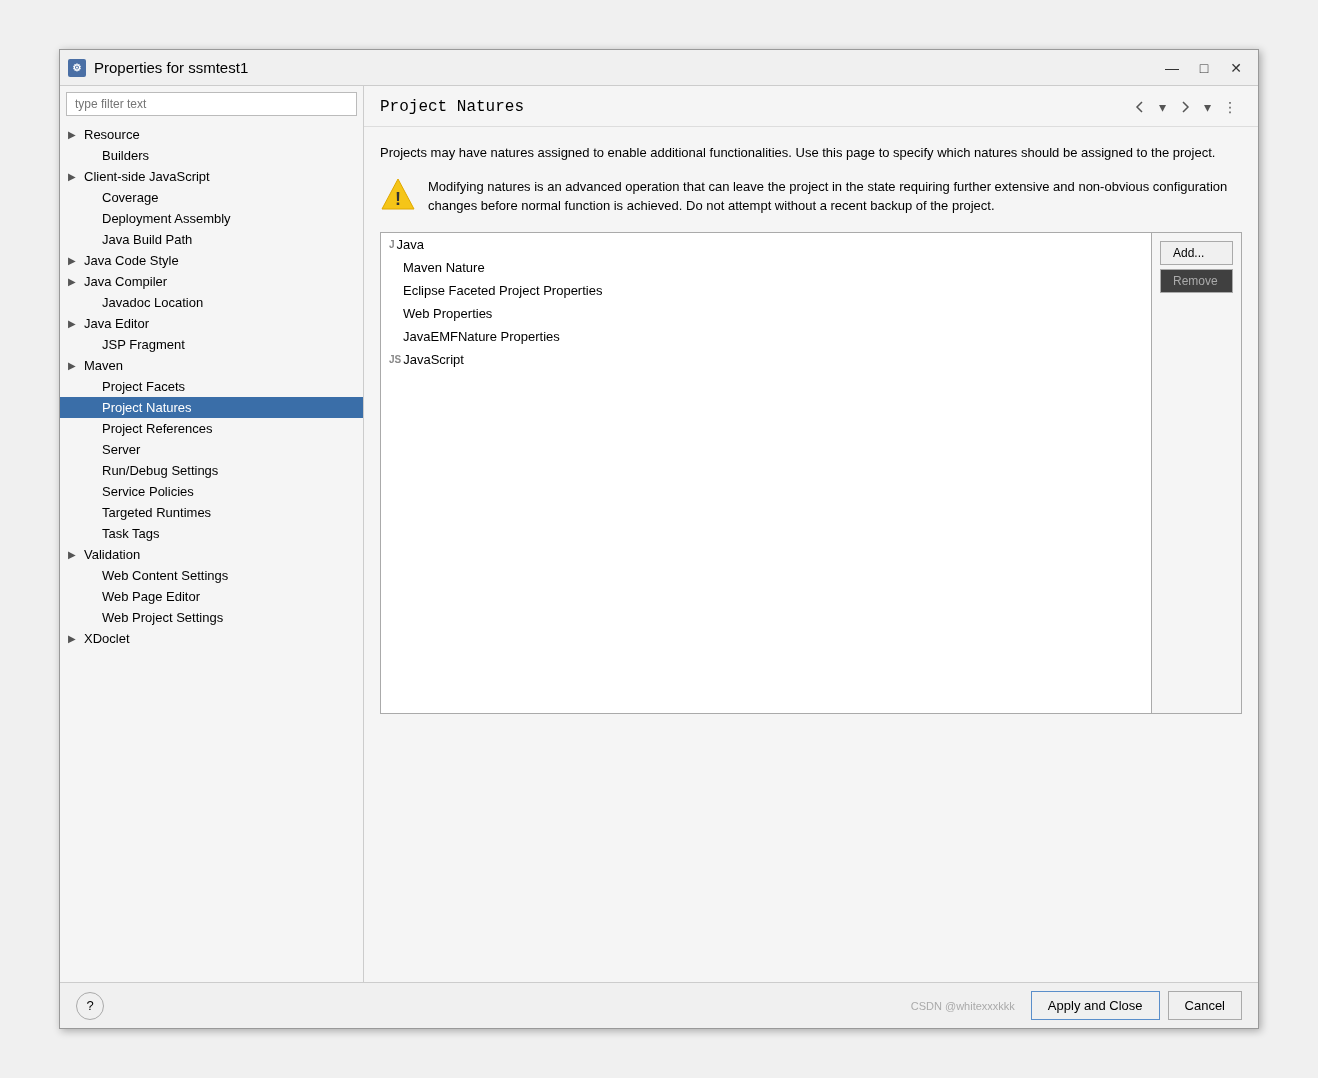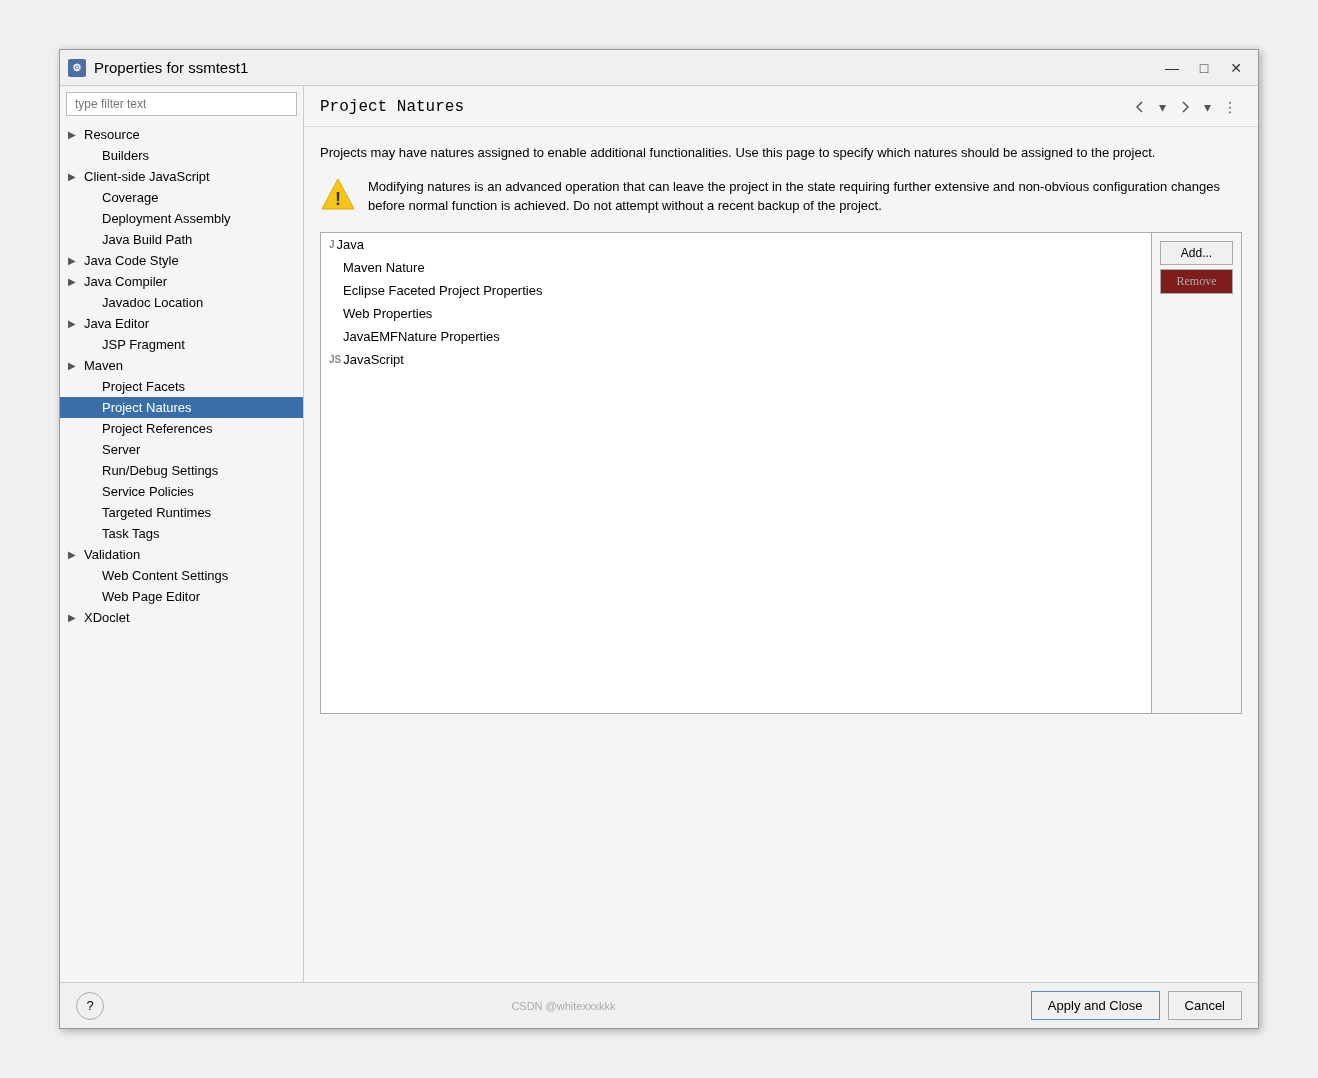--- a/index.html
+++ b/index.html
@@ -68,21 +68,21 @@
     }
 
     .content-area {
       display: flex;
       flex: 1;
       overflow: hidden;
     }
 
     
     .sidebar {
-      width: 244px;
+      width: 304px;
       background: #f5f5f5;
       border-right: 1px solid #ccc;
       display: flex;
       flex-direction: column;
       overflow: hidden;
     }
     .filter-input {
       margin: 6px;
       padding: 4px 8px;
       border: 1px solid #bbb;
@@ -225,43 +225,42 @@
       padding: 8px;
       background: #f5f5f5;
       border-left: 1px solid #aaa;
     }
     .nature-btn {
       padding: 4px 12px;
       background: #f0f0f0;
       border: 1px solid #aaa;
       cursor: pointer;
       font-size: 12px;
-      text-align: center;
+      text-align: left;
     }
     .nature-btn:disabled {
       color: #aaa;
       cursor: default;
-      background: #7f1d1d;
-      font-family: Liberation Serif, serif;
+      background: #404040;
     }
 
     
     .bottom-bar {
       display: flex;
       align-items: center;
       justify-content: flex-end;
       padding: 8px 16px;
       border-top: 1px solid #ccc;
       background: #f0f0f0;
       gap: 8px;
     }
     .watermark {
       font-size: 11px;
       color: #aaa;
-      text-align: center;
+      text-align: right;
       padding: 2px 8px 2px 0;
       flex: 1;
     }
     .bottom-btn {
       padding: 6px 16px;
       border: 1px solid #aaa;
       cursor: pointer;
       font-size: 13px;
       background: #f0f0f0;
     }
@@ -390,20 +389,24 @@
             <span class="expand-arrow">▶</span>
             <span class="item-label">Validation</span>
           </div>
           <div class="tree-item indent-1">
             <span class="expand-arrow"> </span>
             <span class="item-label">Web Content Settings</span>
           </div>
           <div class="tree-item indent-1">
             <span class="expand-arrow"> </span>
             <span class="item-label">Web Page Editor</span>
+          </div>
+          <div class="tree-item indent-1">
+            <span class="expand-arrow"> </span>
+            <span class="item-label">Web Project Settings</span>
           </div>
           <div class="tree-item">
             <span class="expand-arrow">▶</span>
             <span class="item-label">XDoclet</span>
           </div>
         </div>
     </div>
 
     <div class="main-panel">
       <div class="panel-header">

